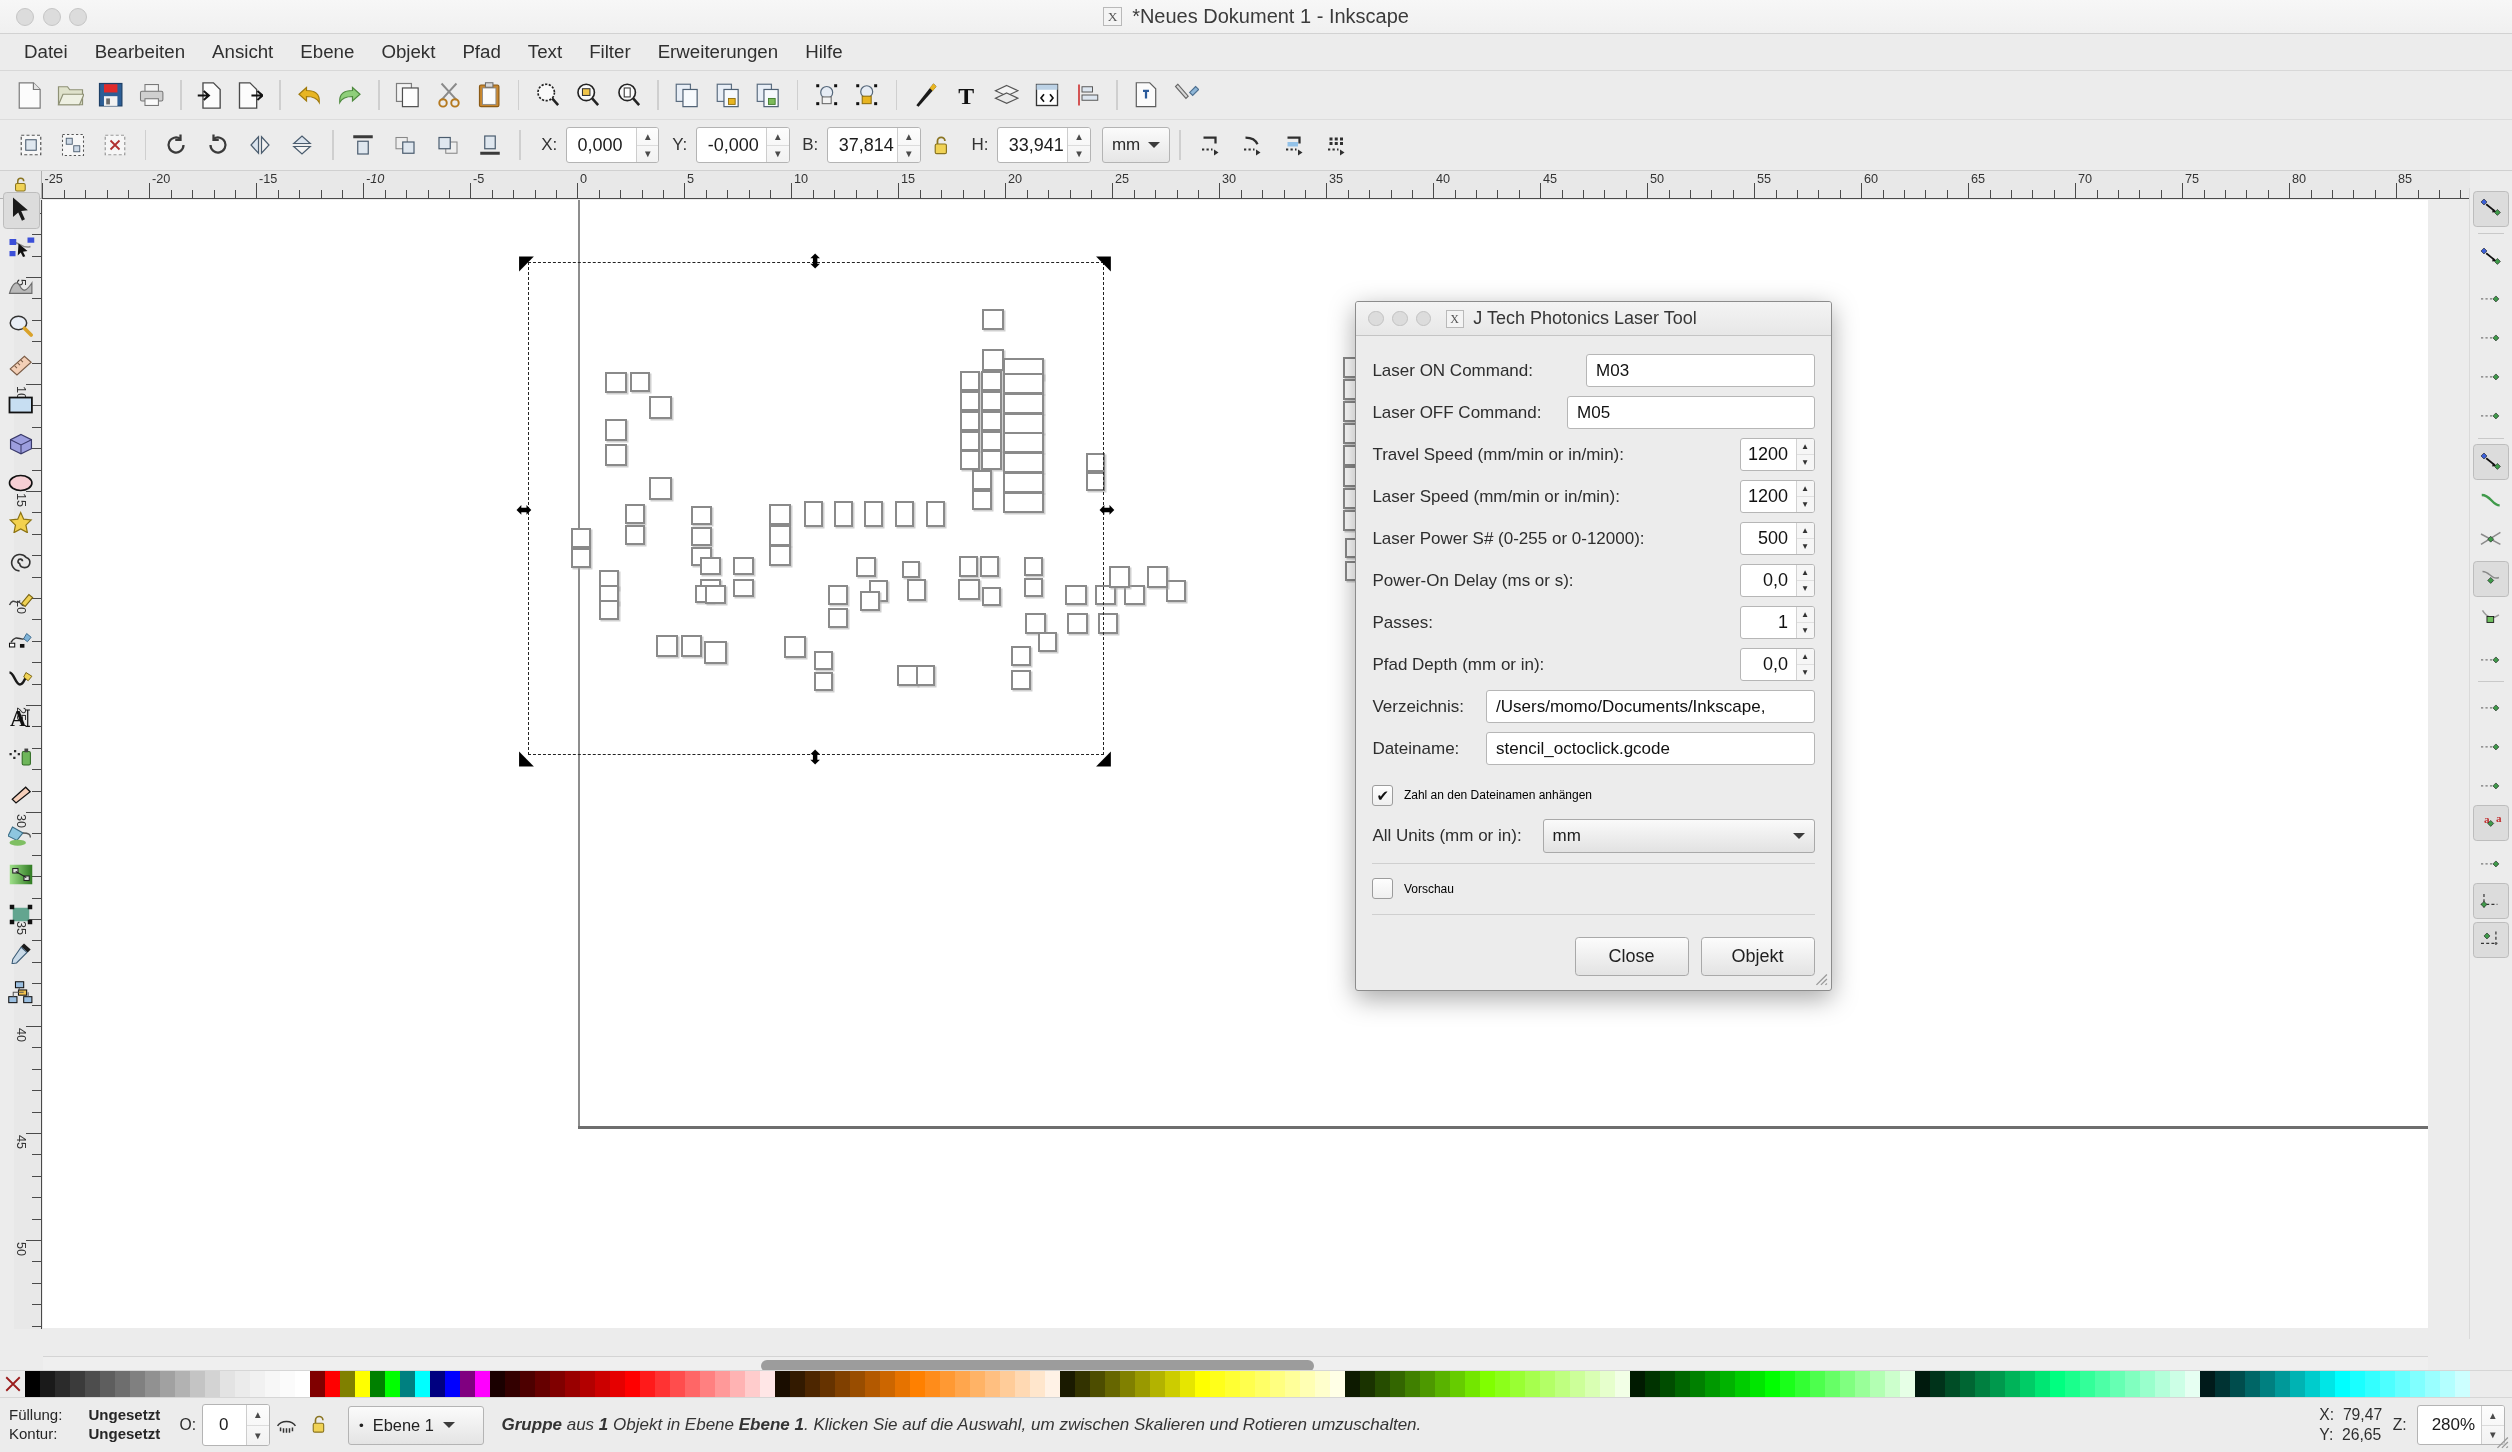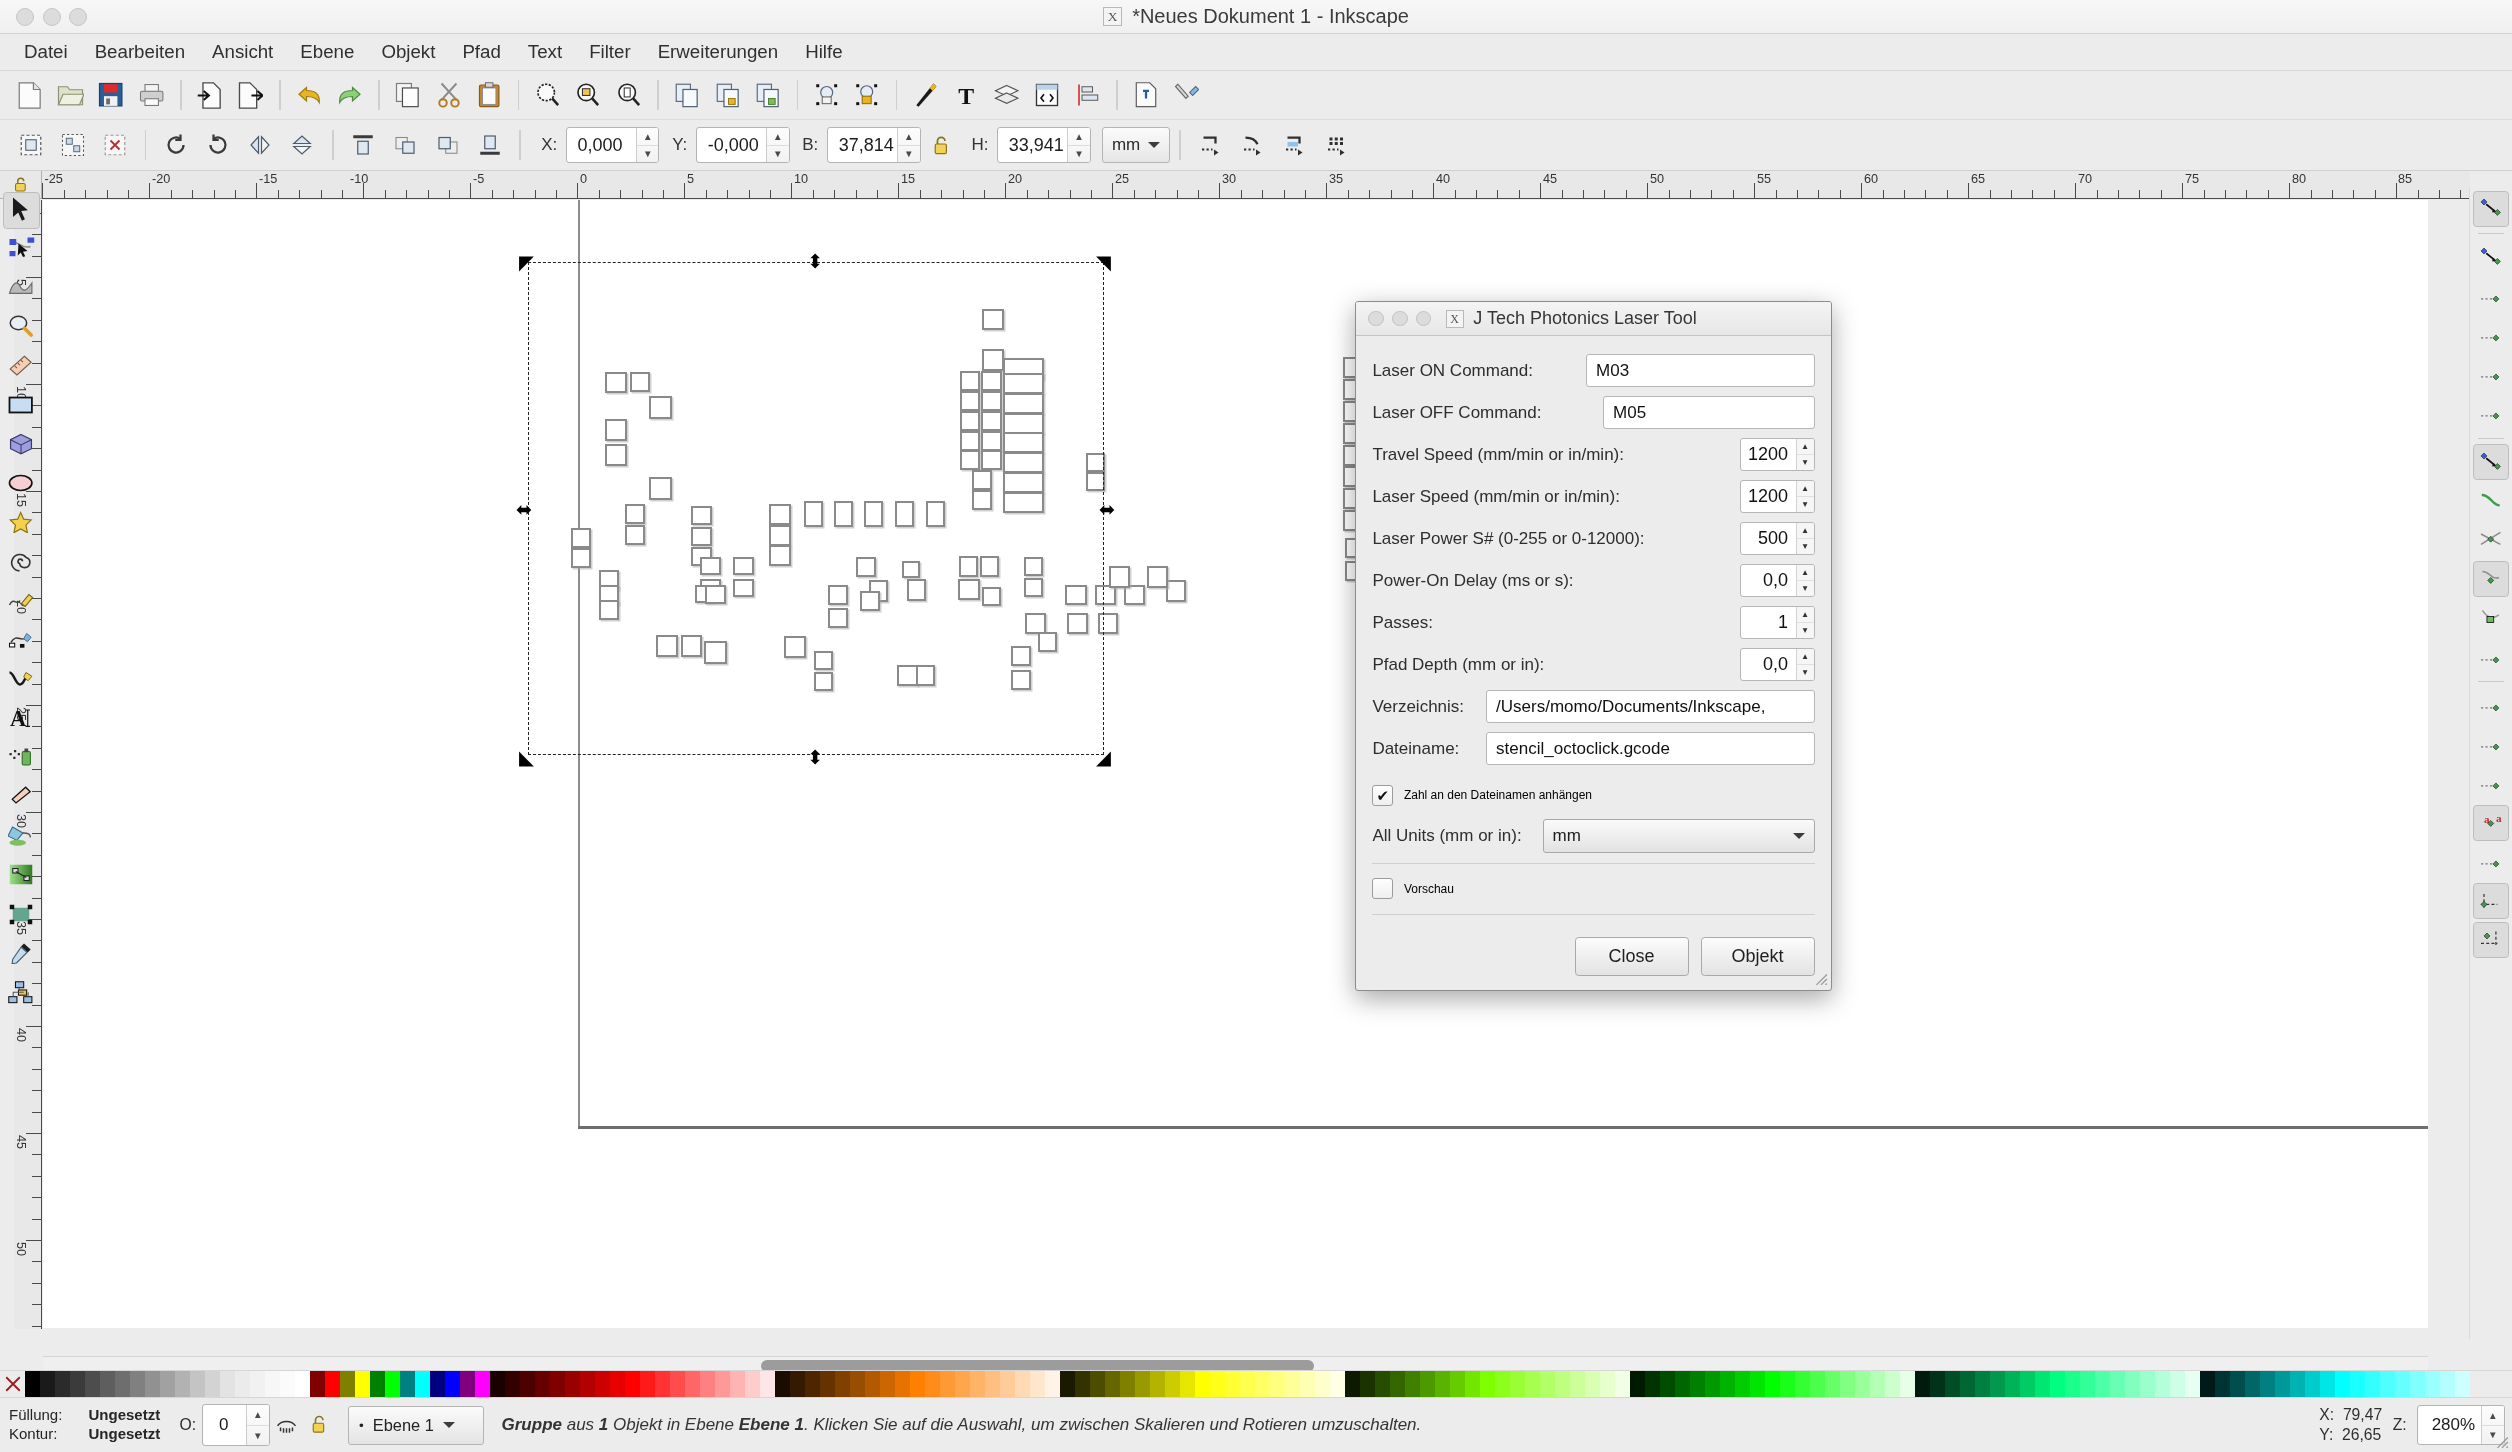--- a/index.html
+++ b/index.html
@@ -636,21 +636,21 @@
       <div class="rtick" style="left: 150px; width: 0.7px; height: 8.2px; bottom: 0px;"></div>
       <div class="rtick" style="left: 172px; width: 0.7px; height: 8.2px; bottom: 0px;"></div>
       <div class="rtick" style="left: 193px; width: 0.7px; height: 8.2px; bottom: 0px;"></div>
       <div class="rtick" style="left: 214px; width: 0.7px; height: 15px; bottom: 0px;"></div>
       <div class="rlbl" style="left: 217px; top: 0.7px;">-15</div>
       <div class="rtick" style="left: 236px; width: 0.7px; height: 8.2px; bottom: 0px;"></div>
       <div class="rtick" style="left: 257px; width: 0.7px; height: 8.2px; bottom: 0px;"></div>
       <div class="rtick" style="left: 279px; width: 0.7px; height: 8.2px; bottom: 0px;"></div>
       <div class="rtick" style="left: 300px; width: 0.7px; height: 8.2px; bottom: 0px;"></div>
       <div class="rtick" style="left: 321px; width: 0.7px; height: 15px; bottom: 0px;"></div>
-      <div class="rlbl" style="left: 308px; top: 0.7px;">-10</div>
+      <div class="rlbl" style="left: 324px; top: 0.7px; font-style: italic;">-10</div>
       <div class="rtick" style="left: 343px; width: 0.7px; height: 8.2px; bottom: 0px;"></div>
       <div class="rtick" style="left: 364px; width: 0.7px; height: 8.2px; bottom: 0px;"></div>
       <div class="rtick" style="left: 386px; width: 0.7px; height: 8.2px; bottom: 0px;"></div>
       <div class="rtick" style="left: 407px; width: 0.7px; height: 8.2px; bottom: 0px;"></div>
       <div class="rtick" style="left: 428px; width: 0.7px; height: 15px; bottom: 0px;"></div>
       <div class="rlbl" style="left: 431px; top: 0.7px;">-5</div>
       <div class="rtick" style="left: 450px; width: 0.7px; height: 8.2px; bottom: 0px;"></div>
       <div class="rtick" style="left: 471px; width: 0.7px; height: 8.2px; bottom: 0px;"></div>
       <div class="rtick" style="left: 493px; width: 0.7px; height: 8.2px; bottom: 0px;"></div>
       <div class="rtick" style="left: 514px; width: 0.7px; height: 8.2px; bottom: 0px;"></div>
@@ -1495,21 +1495,21 @@
 
       <div class="row">
         <span class="lbl">Laser ON Command:</span>
         <div class="ctl tfield" style="width:229px;">
           <input value="M03" style="">
         </div>
       </div>
 
       <div class="row">
         <span class="lbl">Laser OFF Command:</span>
-        <div class="ctl tfield" style="width:212px;">
+        <div class="ctl tfield" style="width:248px;">
           <input value="M05" style="">
         </div>
       </div>
 
       <div class="row">
         <span class="lbl">Travel Speed (mm/min or in/min):</span>
         <div class="ctl dspin">
           <input value="1200" style="">
           <div class="ar">
               <span>▲</span>

